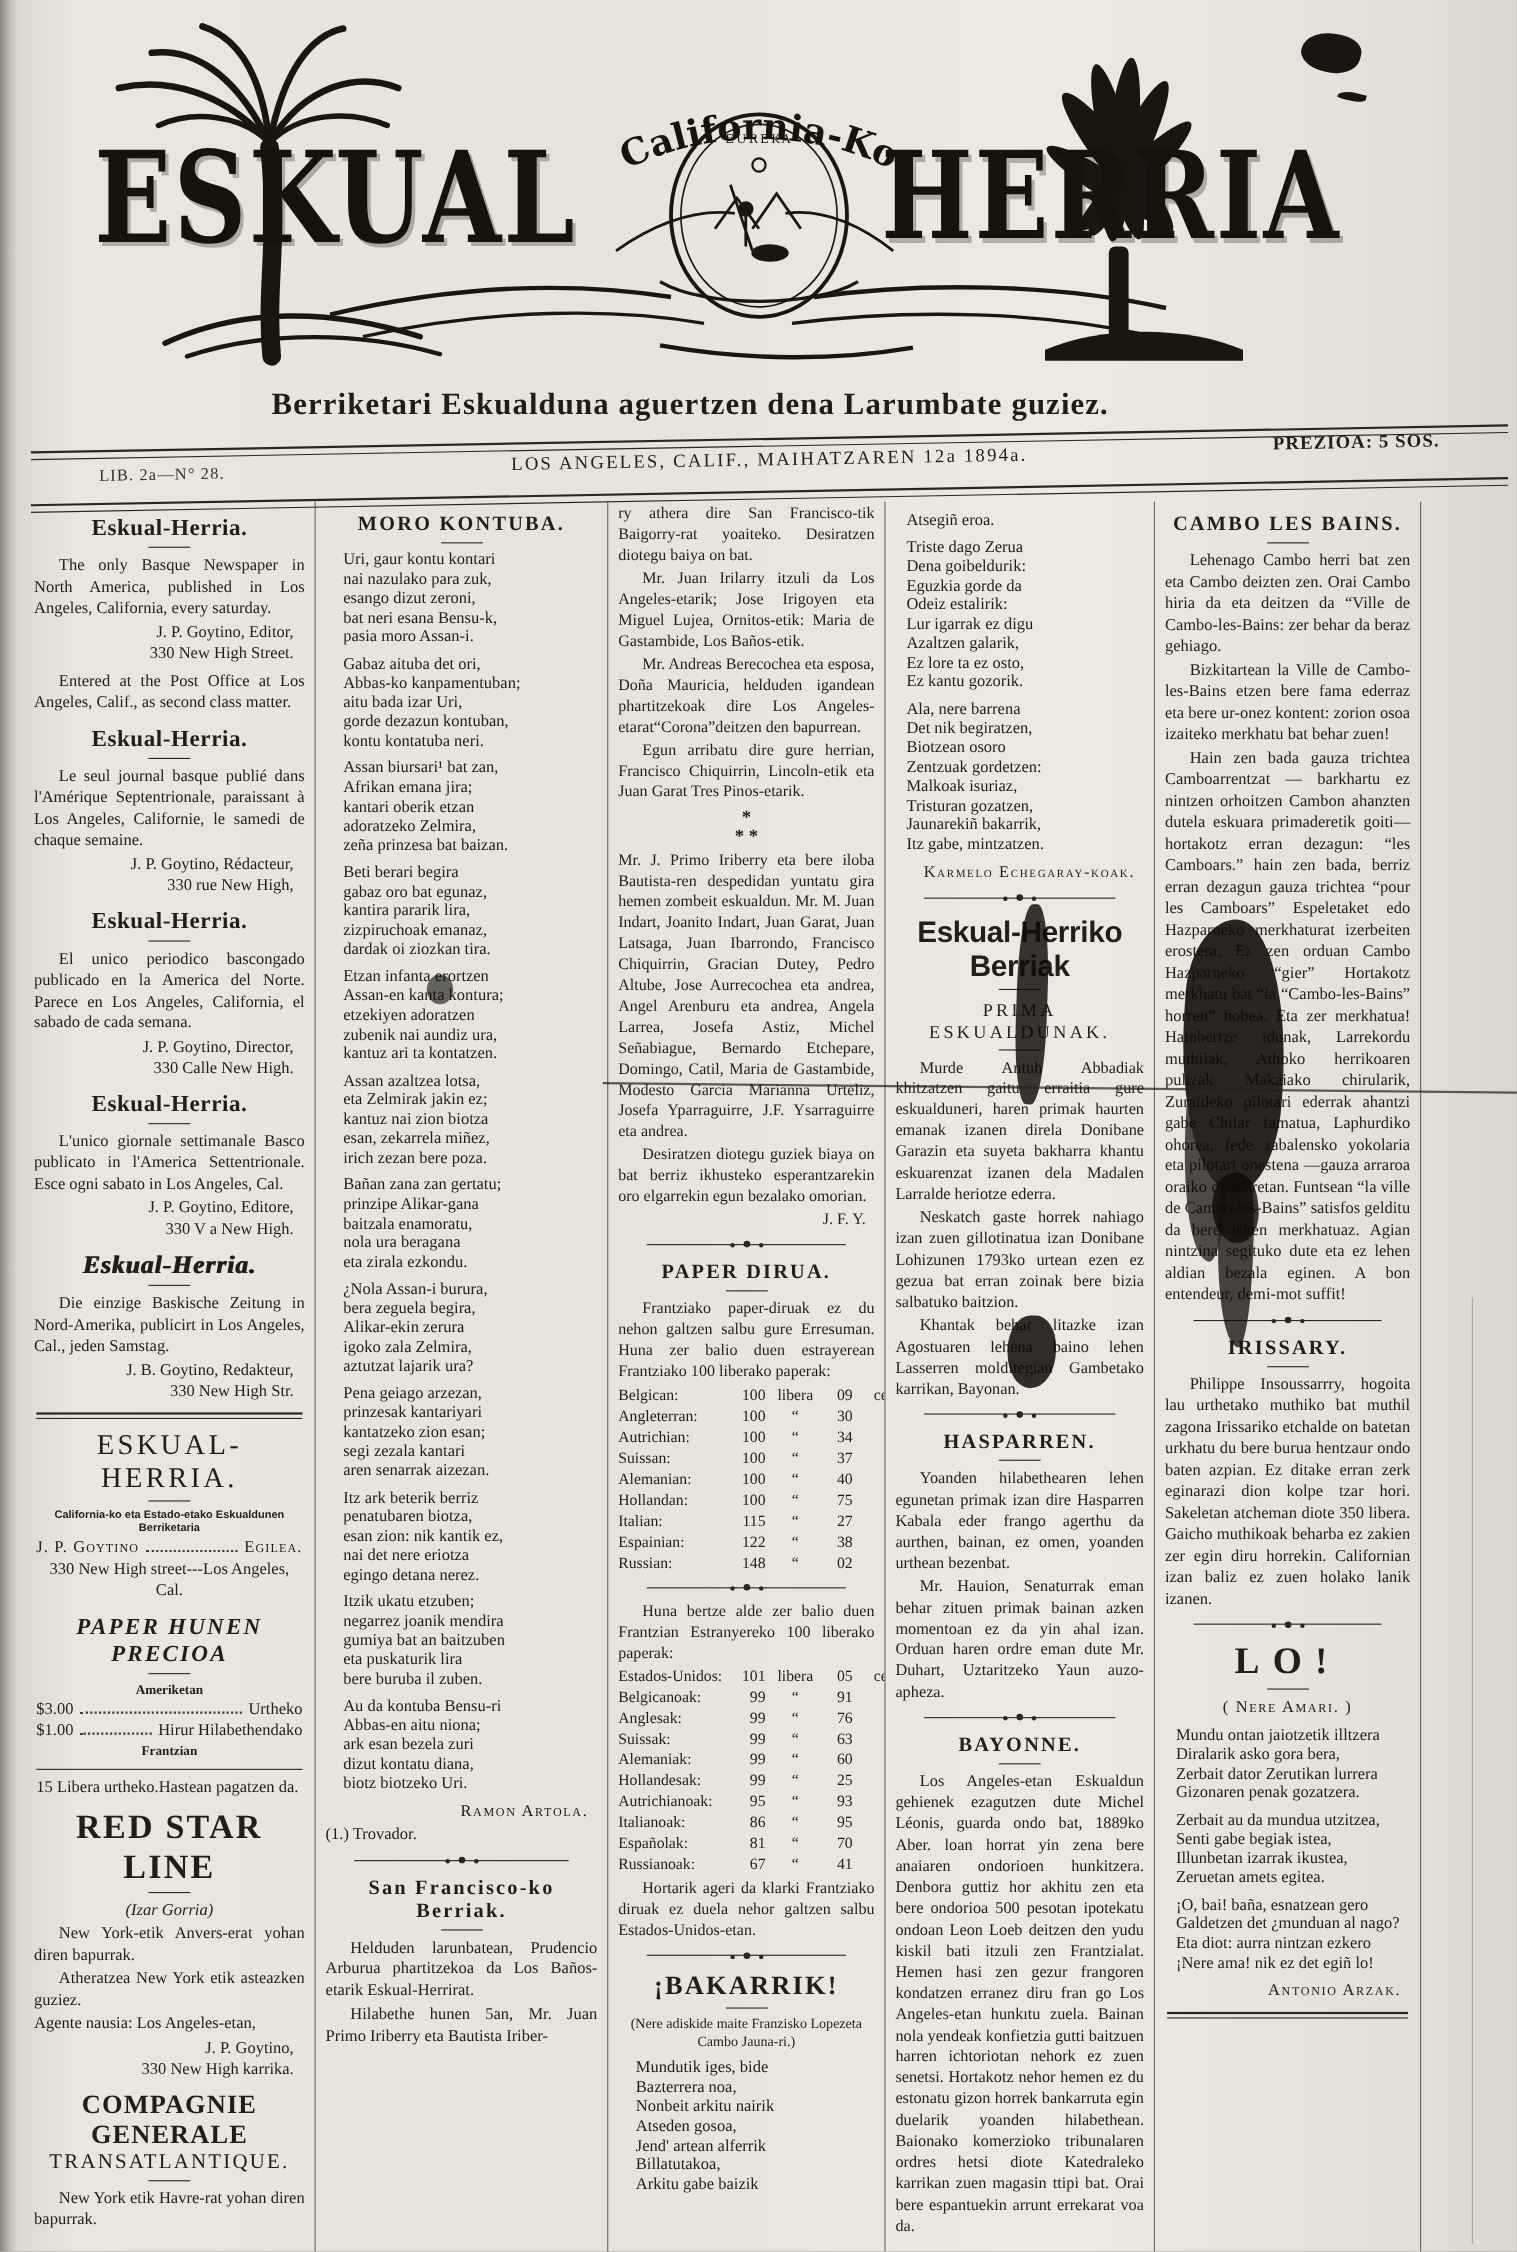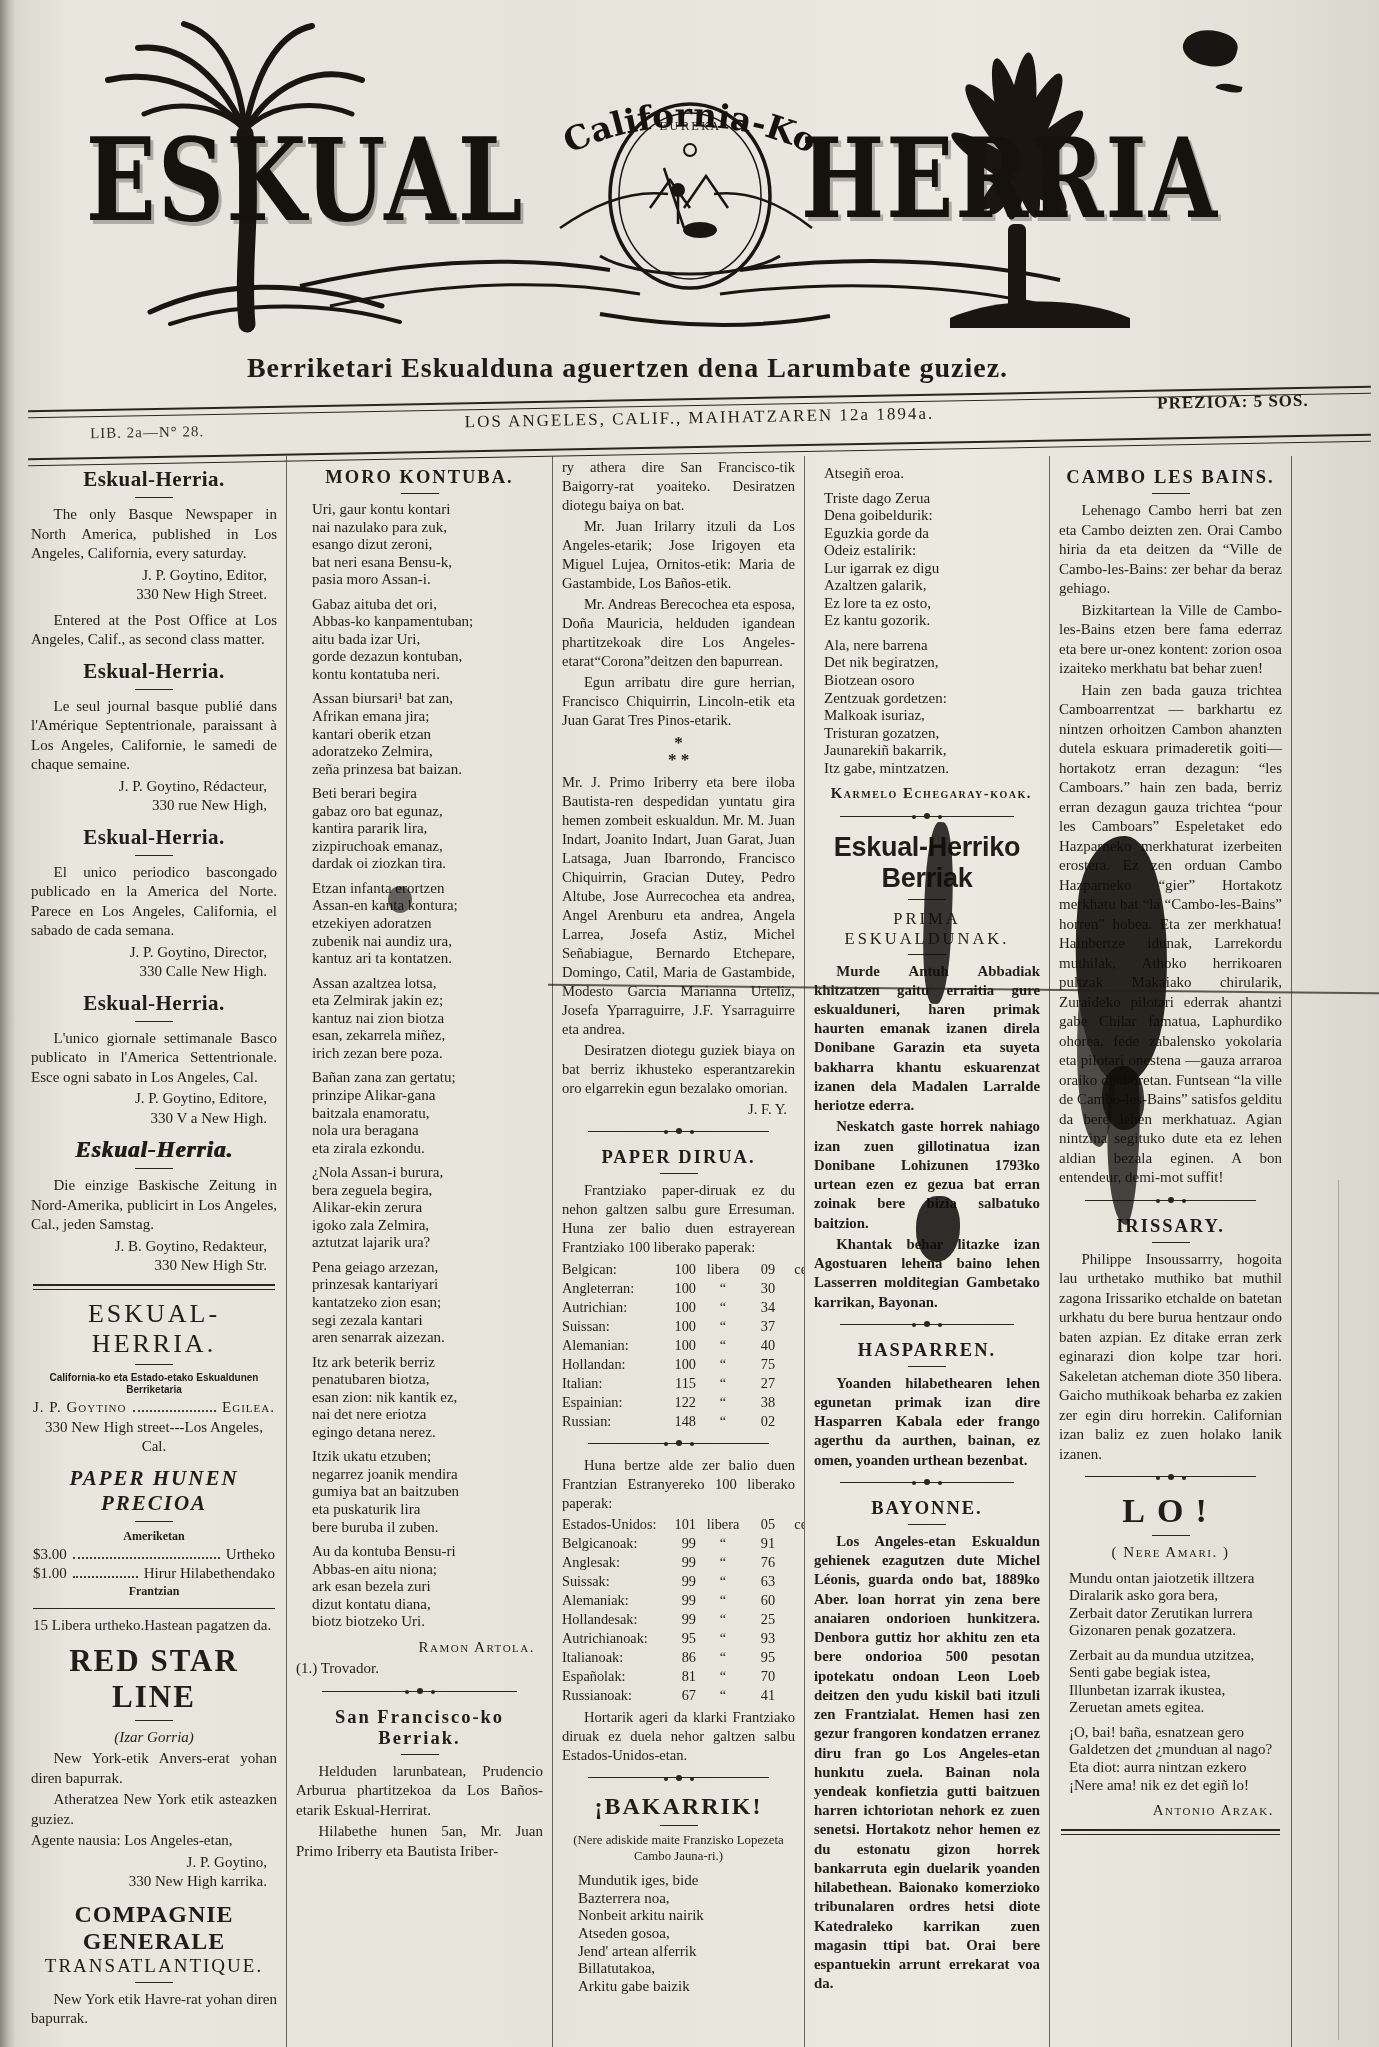--- a/index.html
+++ b/index.html
@@ -33,21 +33,21 @@
   #cols{position:absolute;left:22px;top:456px;right:0;bottom:0;display:flex;align-items:stretch;overflow:hidden;}
   .col{box-sizing:border-box;padding:2px 9px 0 9px;border-right:1px solid rgba(48,42,34,.7);overflow:hidden;}
   .col-1{width:265px;}
   .col-2{width:266px;}
   .col-3{width:252px;}
   .col-4{width:245px;}
   .col-5{width:242px;}
 
   .bp{font-size:15px;line-height:1.3;text-indent:1.5em;margin:0 0 2px 0;text-align:justify;}
   .col-3 .bp{font-size:14.6px;}
-  .col-4 .bp{font-size:14.8px;font-weight:bold;}
+  .col-4 .bp{font-size:14.8px;}
   .bp.noind{text-indent:0;}
   .bp.center{text-align:center;text-indent:0;}
   .bp.right{text-align:right;text-indent:0;margin-right:8px;}
   .bp.bold{font-weight:bold;}
   .bp.italic{font-style:italic;}
   .bp.big{font-size:12px;}
   .bp.small{font-size:12.8px;line-height:1.25;}
   .bp.sc{font-variant:small-caps;letter-spacing:1.5px;}
   .bp.sans{font-family:"Liberation Sans",sans-serif;font-size:10px;line-height:1.25;}
   .bp.stars{white-space:pre-line;line-height:1.05;font-size:17px;font-weight:bold;margin:4px 0;}
@@ -582,20 +582,21 @@
         </div>
         <p class="bp ">Murde Antuh Abbadiak khitzatzen gaitu erraitia gure eskualduneri, haren primak haurten emanak izanen direla Donibane Garazin eta suyeta bakharra khantu eskuarenzat izanen dela Madalen Larralde heriotze ederra.</p>
         <p class="bp ">Neskatch gaste horrek nahiago izan zuen gillotinatua izan Donibane Lohizunen 1793ko urtean ezen ez gezua bat erran zoinak bere bizia salbatuko baitzion.</p>
         <p class="bp ">Khantak behar litazke izan Agostuaren lehena baino lehen Lasserren molditegian Gambetako karrikan, Bayonan.</p>
         <div class="rule r-deco"></div>
         <div class="h h-article">
           <div class="h-line1">HASPARREN.</div>
           <div class="hdash"></div>
         </div>
         <p class="bp ">Yoanden hilabethearen lehen egunetan primak izan dire Hasparren Kabala eder frango agerthu da aurthen, bainan, ez omen, yoanden urthean bezenbat.</p>
+        <p class="bp ">Mr. Hauion, Senaturrak eman behar zituen primak bainan azken momentoan ez da yin ahal izan. Orduan haren ordre eman dute Mr. Duhart, Uztaritzeko Yaun auzo-apheza.</p>
         <div class="rule r-deco"></div>
         <div class="h h-article">
           <div class="h-line1">BAYONNE.</div>
           <div class="hdash"></div>
         </div>
         <p class="bp ">Los Angeles-etan Eskualdun gehienek ezagutzen dute Michel Léonis, guarda ondo bat, 1889ko Aber. loan horrat yin zena bere anaiaren ondorioen hunkitzera. Denbora guttiz hor akhitu zen eta bere ondorioa 500 pesotan ipotekatu ondoan Leon Loeb deitzen den yudu kiskil bati itzuli zen Frantzialat. Hemen hasi zen gezur frangoren kondatzen erranez diru fran go Los Angeles-etan hunkıtu zuela. Bainan nola yendeak konfietzia gutti baitzuen harren ichtoriotan nehork ez zuen senetsi. Hortakotz nehor hemen ez du estonatu gizon horrek bankarruta egin duelarik yoanden hilabethean. Baionako komerzioko tribunalaren ordres hetsi diote Katedraleko karrikan zuen magasin ttipi bat. Orai bere espantuekin arrunt errekarat voa da.</p>
       </div>
       <div class="col col-5">
         <div class="h h-article">
           <div class="h-line1">CAMBO LES BAINS.</div>

